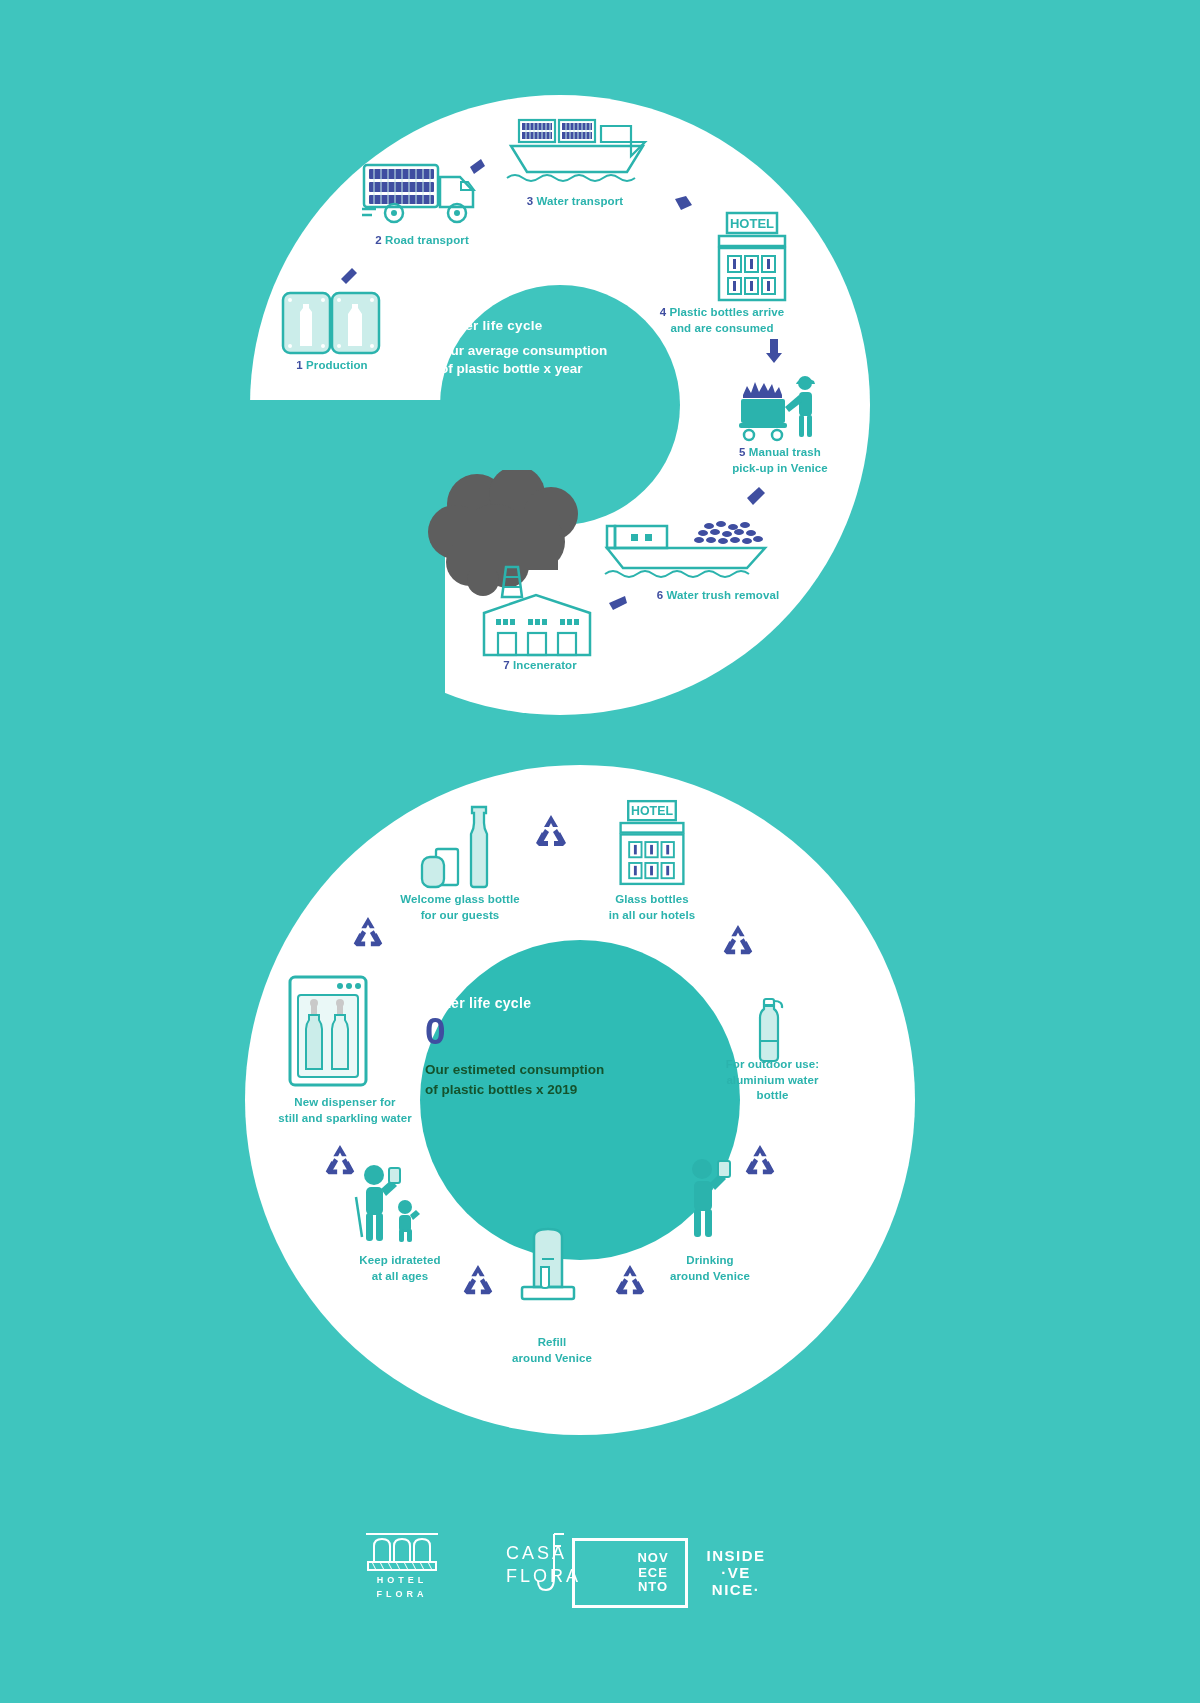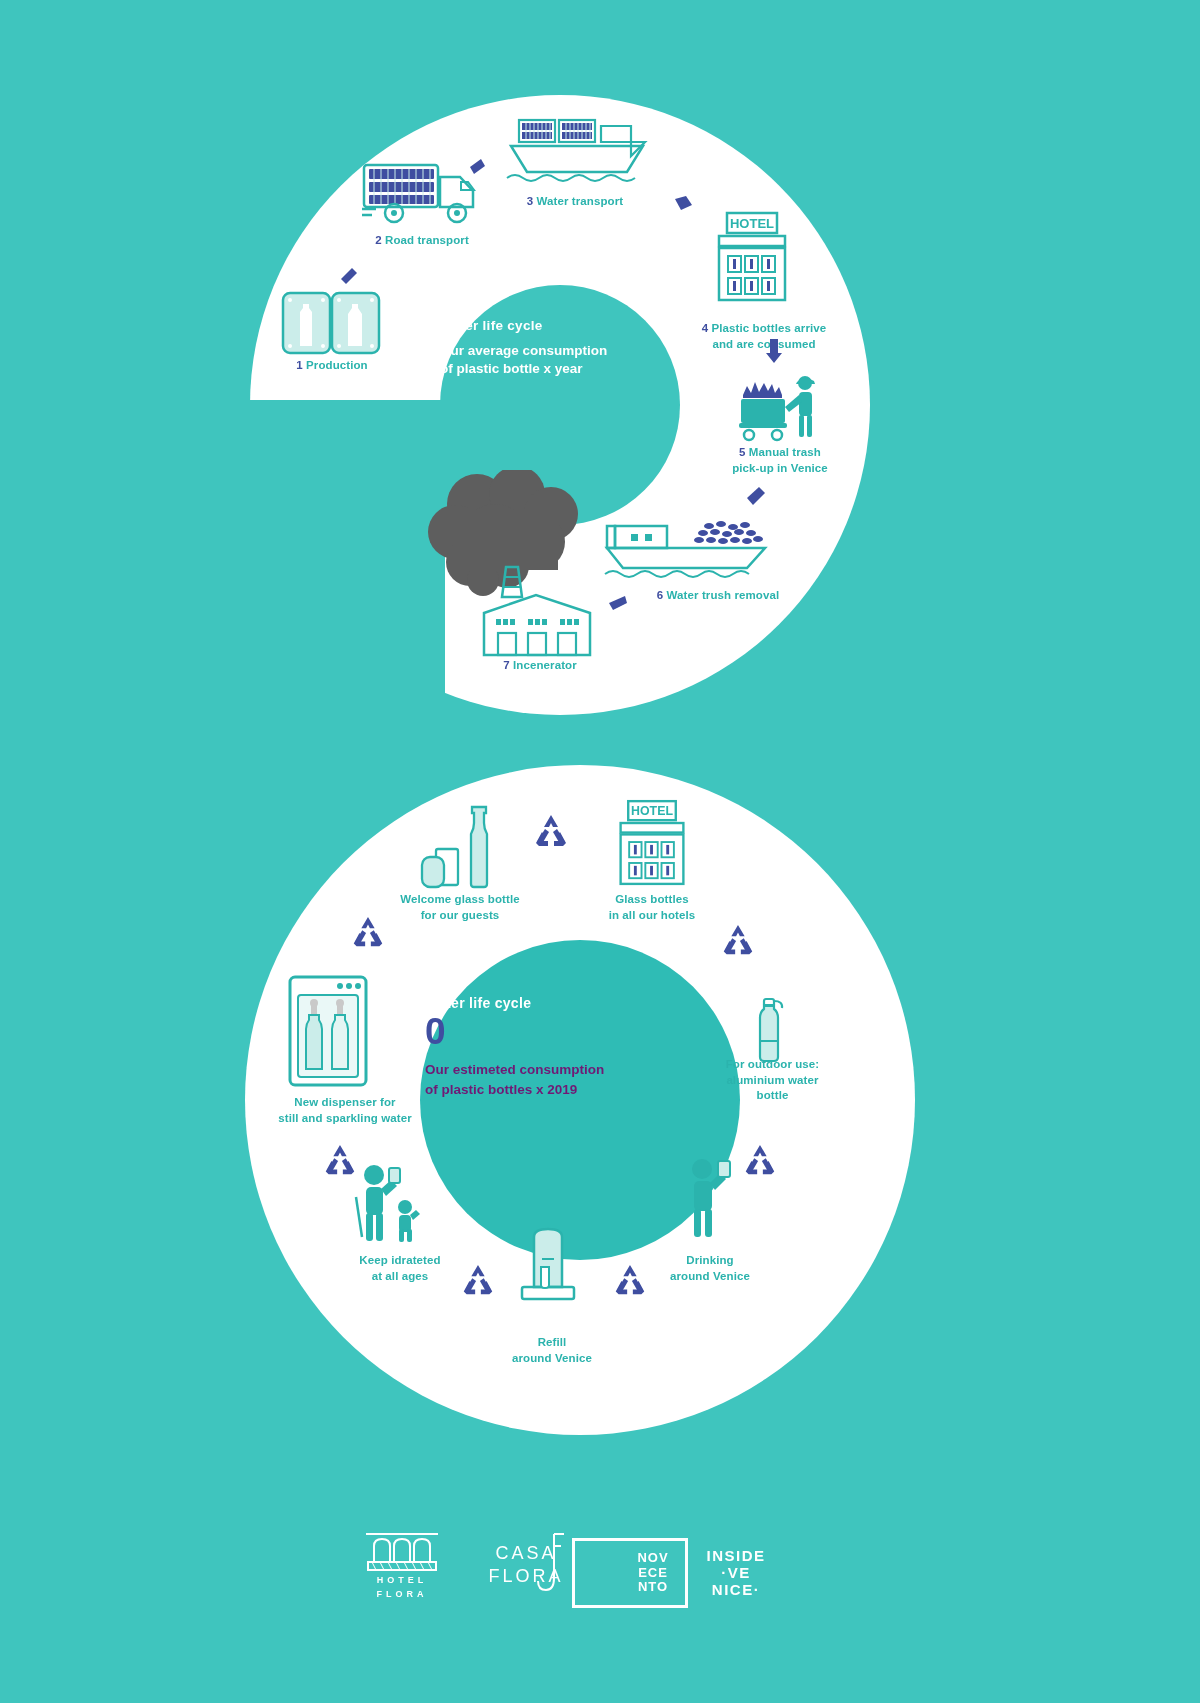--- a/index.html
+++ b/index.html
@@ -46,21 +46,21 @@
   #before-center .sub{font-size:13.5px;font-weight:bold;line-height:1.35;margin-top:9px;}
 
   
   #now-section{position:absolute;left:0;top:745px;width:1200px;height:700px;}
   #now-ring{left:245px;top:20px;width:670px;height:670px;}
   #now-hole{left:420px;top:195px;width:320px;height:320px;background:#2FBCB5;}
   #now-center{left:425px;top:250px;width:310px;}
   #now-center .kicker{font-size:14px;font-weight:bold;color:#fff;letter-spacing:.3px;}
   #now-center .big{font-size:45px;font-weight:bold;color:#3F4EA0;line-height:1.02;margin-top:8px;letter-spacing:1px;}
   #now-center .zero{font-size:37px;font-weight:bold;color:#3F4EA0;line-height:1;margin-top:2px;}
-  #now-center .sub{font-size:13.5px;font-weight:bold;color:#701a75;line-height:1.45;margin-top:10px;}
+  #now-center .sub{font-size:13.5px;font-weight:bold;color:#14532d;line-height:1.45;margin-top:10px;}
 
   
   .lbl{
     position:absolute;text-align:center;
     font-size:11.5px;font-weight:bold;line-height:1.35;
     color:#2BB3AD;letter-spacing:.1px;
   }
   .lbl .num{color:#3F4EA0;}
 
   
@@ -72,21 +72,21 @@
 
   
   #smoke{position:absolute;left:425px;top:470px;width:170px;height:130px;}
 
   
   #logos{position:absolute;left:0;top:1520px;width:1200px;height:130px;}
   .logo{position:absolute;color:#ffffff;text-align:center;}
   .logo-hotelflora{left:352px;top:8px;width:100px;}
   .logo-hotelflora .cap{font-size:9px;letter-spacing:4px;font-weight:bold;line-height:1.5;}
   .logo-casaflora{left:462px;top:22px;width:120px;}
-  .logo-casaflora .t{font-size:18px;letter-spacing:3px;line-height:1.25;text-align:center;padding-left:8px;}
+  .logo-casaflora .t{font-size:18px;letter-spacing:3px;line-height:1.25;text-align:left;padding-left:8px;margin-left:36px;}
   .logo-novecento{left:572px;top:18px;width:92px;}
   .logo-novecento .box{
     border:3px solid #fff;width:64px;height:64px;margin:0 auto;
     display:flex;flex-direction:column;align-items:center;justify-content:center;
     font-size:13px;font-weight:bold;letter-spacing:1px;line-height:1.12;padding-left:46px;
   }
   .logo-insidevenice{left:676px;top:28px;width:120px;}
   .logo-insidevenice .t{font-size:15px;font-weight:bold;letter-spacing:1.5px;line-height:1.12;}
 </style>
 </head>
@@ -216,21 +216,21 @@
         <g fill="#3F4EA0">
           <rect x="22" y="47" width="3" height="10"></rect>
             <rect x="39" y="47" width="3" height="10"></rect>
           <rect x="56" y="47" width="3" height="10"></rect>
             <rect x="22" y="69" width="3" height="10"></rect>
           <rect x="39" y="69" width="3" height="10"></rect>
             <rect x="56" y="69" width="3" height="10"></rect>
         </g>
       </svg>
     </div>
-    <div class="lbl" style="left:680px;top:305px;width:168px;margin-top:16px;">
+    <div class="lbl" style="left:638px;top:305px;width:168px;">
       <div><span class="num">4</span>
       <span>Plastic bottles arrive</span></div>
       <div>and are consumed</div>
     </div>
 
     <div class="arrow" style="left:765px;top:338px;">
       <svg width="18" height="26" viewBox="0 0 18 26">
         <path d="M5 1 h8 v14 h4 l-8 10 l-8 -10 h4 z" fill="#3F4EA0"></path>
       </svg>
     </div>

